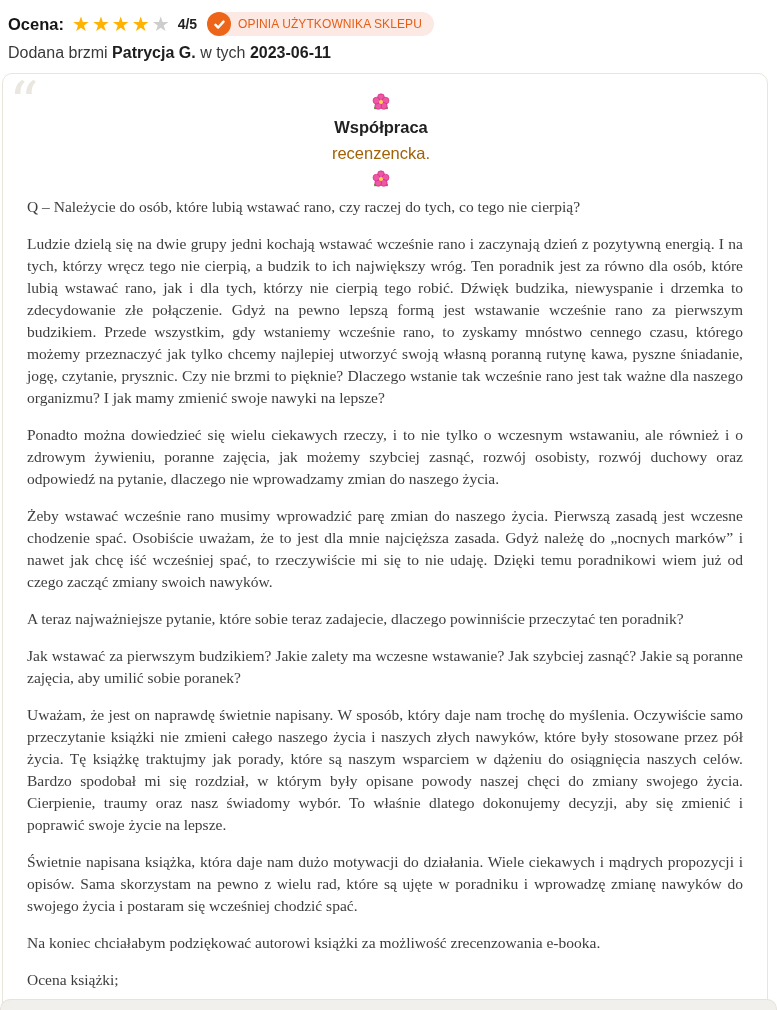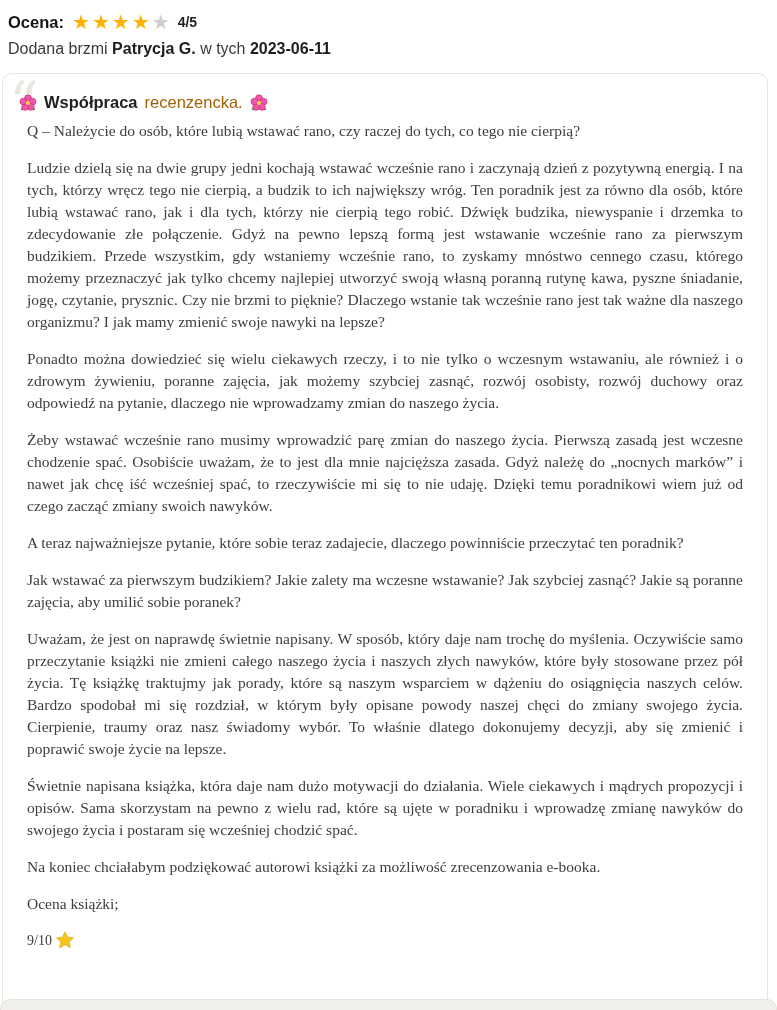--- a/index.html
+++ b/index.html
@@ -29,21 +29,21 @@
   .header-right{text-align:right;font-size:15.5px;line-height:22px;color:#3a3a3a;padding-top:3px;white-space:nowrap;}
   .header-right b{color:#1e1e1e;}
   .ebook-link{color:var(--link_blue,#1512e6);font-weight:bold;text-decoration:none;cursor:pointer;}
   
   .card{position:absolute;top:73px;left:2px;right:9px;height:947px;box-sizing:border-box;
         background:#fff;border:1px solid var(--card_border,#e8e5db);border-radius:10px;
         padding:13px 24px 0 24px;}
   .quote-mark{position:absolute;top:-2px;left:6px;z-index:0;
         font-family:"DejaVu Serif","Liberation Serif",serif;
         font-size:58px;line-height:1.1;color:var(--quote_gray,#e9e7df);user-select:none;}
-  .title-row{position:relative;z-index:1;display:flex;align-items:center;gap:7px;margin:6px 0 0 -8px;}
+  .title-row{position:relative;z-index:1;display:flex;align-items:center;gap:7px;margin:6px 0 0 -8px;flex-direction:column;}
   .title-bold{font-weight:bold;font-size:16.5px;color:#212121;}
   .title-rest{font-size:16.5px;color:#a16207;}
   .flower{flex:0 0 auto;}
   
   .review-body{margin-top:8px;font-size:15.5px;line-height:22px;text-align:justify;color:var(--body_text,#3d3d3d);font-family:Liberation Serif, serif;}
   .review-body p{margin:0 0 15px 0;}
   .score-row{display:flex;align-items:center;gap:3px;text-align:left;}
   .score-row .score-text{font-size:14px;}
   .score-star{margin-top:-2px;}
   
@@ -59,20 +59,28 @@
     <div class="rating-line">
       <span class="rating-label">Ocena:</span>
       <span class="stars">
           <span class="star gold">★</span>
           <span class="star gold">★</span>
           <span class="star gold">★</span>
           <span class="star gold">★</span>
           <span class="star gray">★</span>
         </span>
       <span class="rating-value">4/5</span>
+      <span class="badge">
+        <span class="badge-check">
+          <svg width="13" height="13" viewBox="0 0 12 12">
+              <path d="M2.3 6.4 L4.8 8.8 L9.7 3.4" fill="none" stroke="#ffffff" stroke-width="2.3" stroke-linecap="round" stroke-linejoin="round"></path>
+            </svg>
+        </span>
+        <span class="badge-text">OPINIA UŻYTKOWNIKA SKLEPU</span>
+      </span>
     </div>
     <div class="added-line">
       <span>Dodana brzmi</span>
       <b>Patrycja G.</b>
       <span>w tych</span>
       <b>2023-06-11</b>
     </div>
   </div>
 </div>
 

